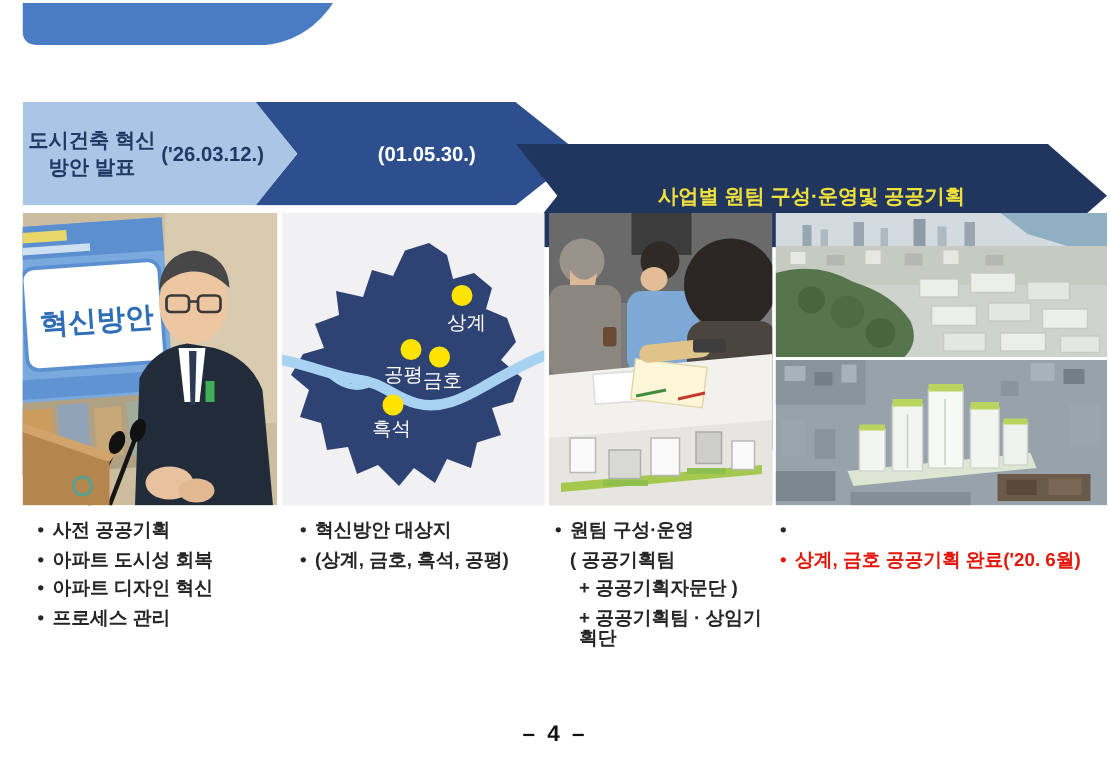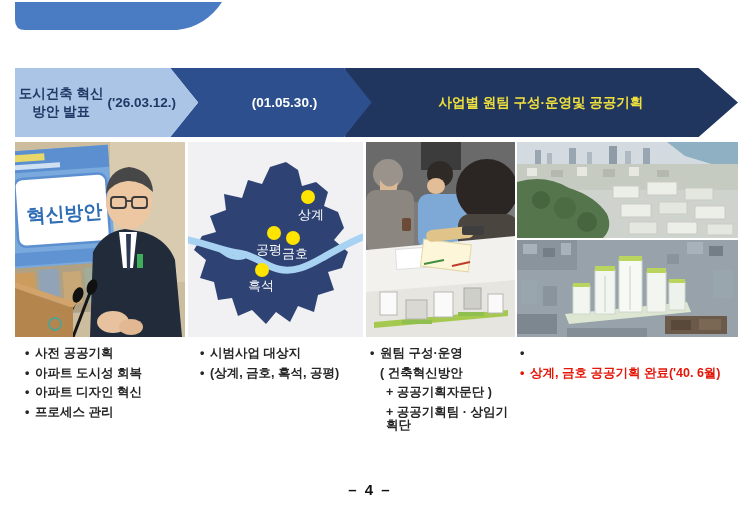--- a/index.html
+++ b/index.html
@@ -20,21 +20,21 @@
   
   .timeline{position:absolute;left:15px;top:68px;width:723px;height:69px;}
   .step{position:absolute;top:0;height:69px;display:flex;flex-direction:row;
         justify-content:center;align-items:center;text-align:center;
         font-size:13.5px;font-weight:bold;line-height:1.3;}
   .step1{left:0;width:183px;background:#aac5e6;color:#1f3864;
          clip-path:polygon(0 0,85% 0,100% 50%,85% 100%,0 100%);padding-right:22px;box-sizing:border-box;}
   .step2{left:155px;width:217px;background:#2d4f8e;color:#ffffff;
          clip-path:polygon(0 0,80% 0,100% 50%,80% 100%,0 100%,13% 50%);padding-left:12px;box-sizing:border-box;}
   .step3{left:329px;width:394px;background:#20365f;color:#f0e03c;
-         clip-path:polygon(0 0,90% 0,100% 50%,90% 100%,0 100%,7% 50%);box-sizing:border-box;}
+         clip-path:polygon(0 0,90% 0,100% 50%,90% 100%,0 100%,7% 50%);box-sizing:border-box;margin-top:28px;}
   
   .panel{position:absolute;top:142px;height:195px;overflow:hidden;}
   .panel svg{display:block;}
   .p1{left:15px;width:170px;}
   .p2{left:188px;width:175px;background:#f1f1f4;text-align:right;}
   .p3{left:366px;width:149px;}
   .p4{left:517px;width:221px;}
   .p4 .sub{position:absolute;left:0;width:221px;overflow:hidden;}
   .p4 .sub.top{top:0;height:96px;}
   .p4 .sub.bot{top:98px;height:97px;}
@@ -279,50 +279,50 @@
   </div>
   <div class="cap-line">
     <span class="b">•</span>
     <span>프로세스 관리</span>
   </div>
 </div>
 
 <div class="caption cap2">
   <div class="cap-line">
     <span class="b">•</span>
-    <span>시범사업 대상지</span>
+    <span>혁신방안 대상지</span>
   </div>
   <div class="cap-line">
     <span class="b">•</span>
     <span>(상계, 금호, 흑석, 공평)</span>
   </div>
 </div>
 
 <div class="caption cap3">
   <div class="cap-line">
     <span class="b">•</span>
     <span>원팀 구성·운영</span>
   </div>
   <div class="cap-line no-bullet">
     <span class="b"></span>
-    <span>( 건축혁신방안</span>
+    <span>( 공공기획팀</span>
   </div>
   <div class="cap-line no-bullet indent">
     <span class="b"></span>
     <span>+ 공공기획자문단 )</span>
   </div>
   <div class="cap-line no-bullet indent">
     <span class="b"></span>
     <span>+ 공공기획팀 · 상임기획단</span>
   </div>
 </div>
 
 <div class="caption cap4">
   <div class="cap-line">
     <span class="b">•</span>
   </div>
   <div class="cap-line red">
     <span class="b">•</span>
-    <span>상계, 금호 공공기획 완료('40. 6월)</span>
+    <span>상계, 금호 공공기획 완료('20. 6월)</span>
   </div>
 </div>
 
 <div class="footer">– 4 –</div>
 
 </body></html>

